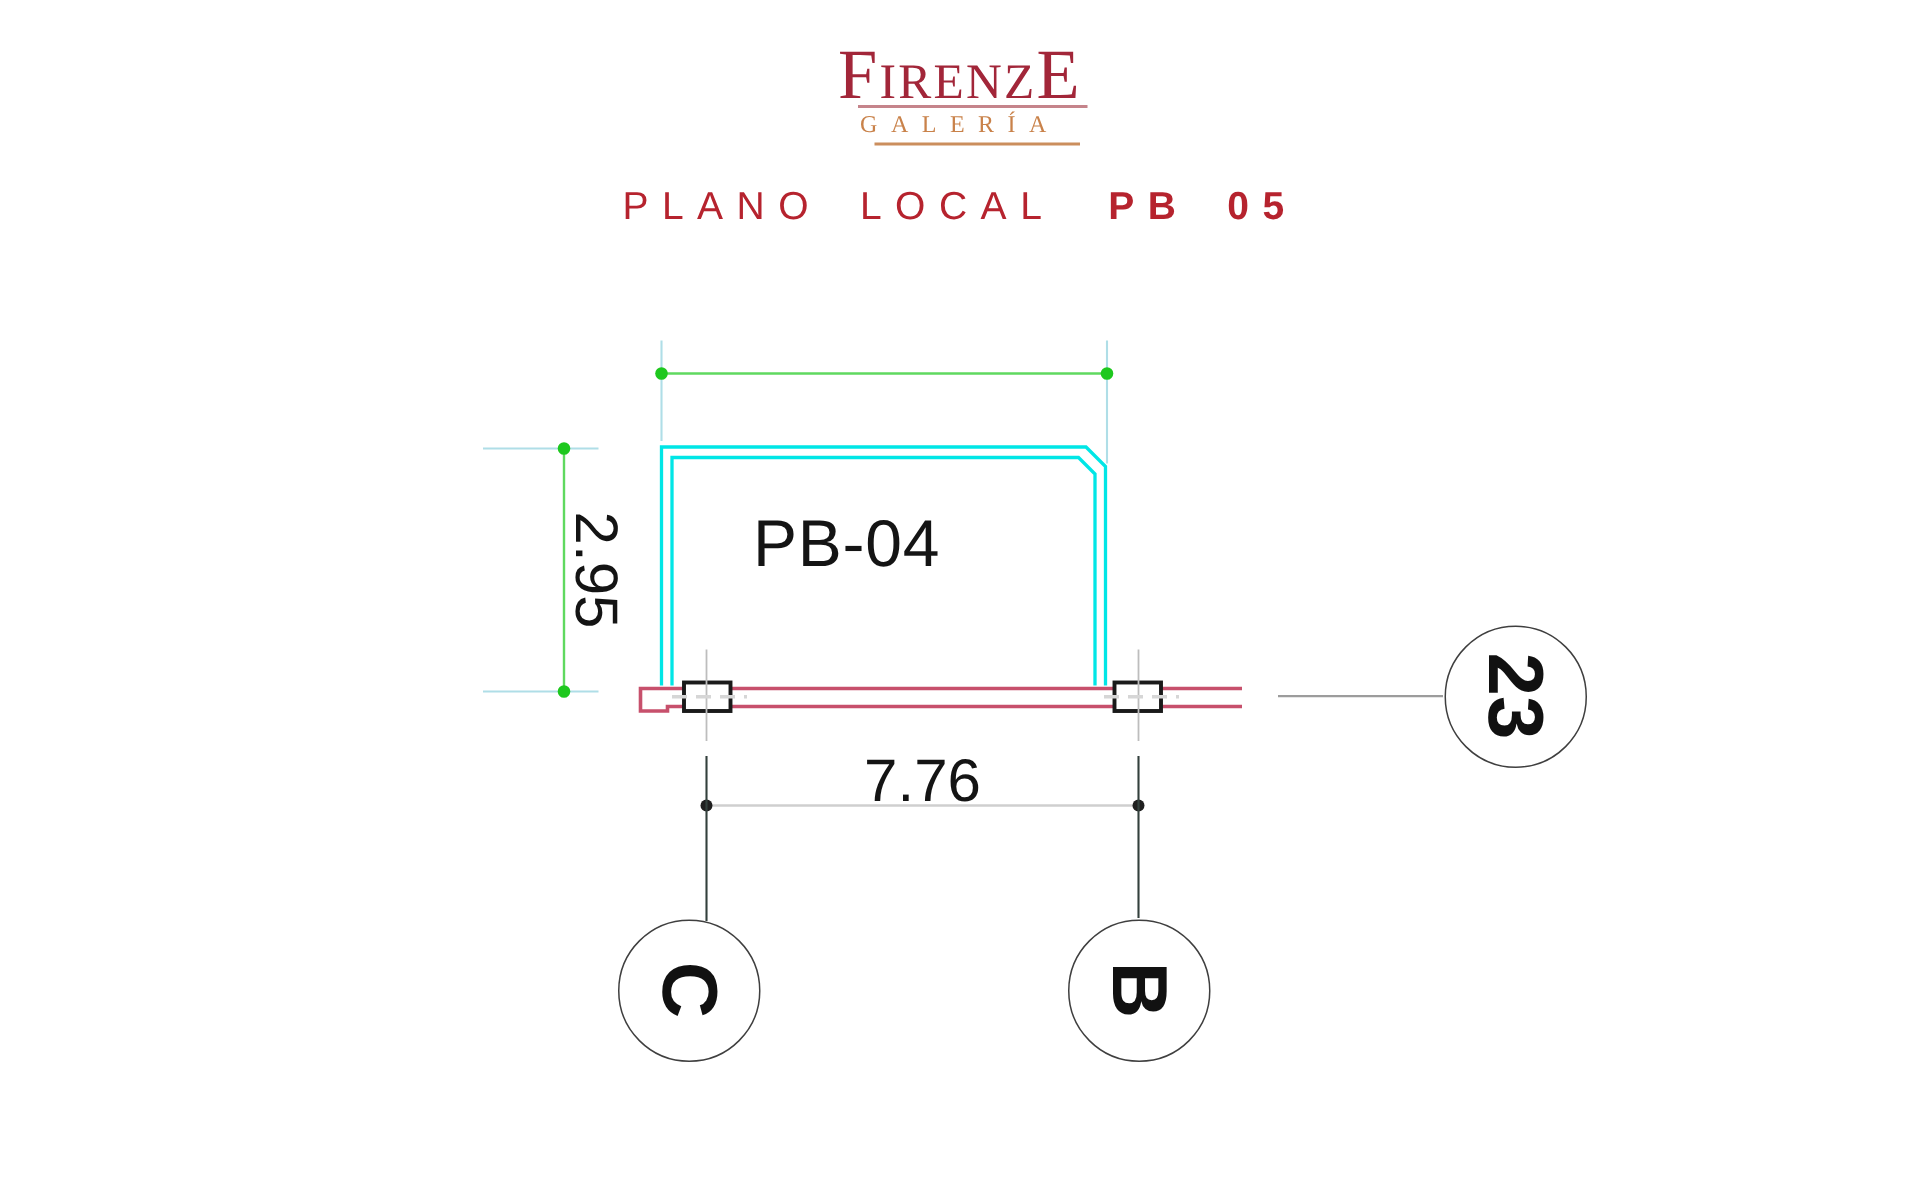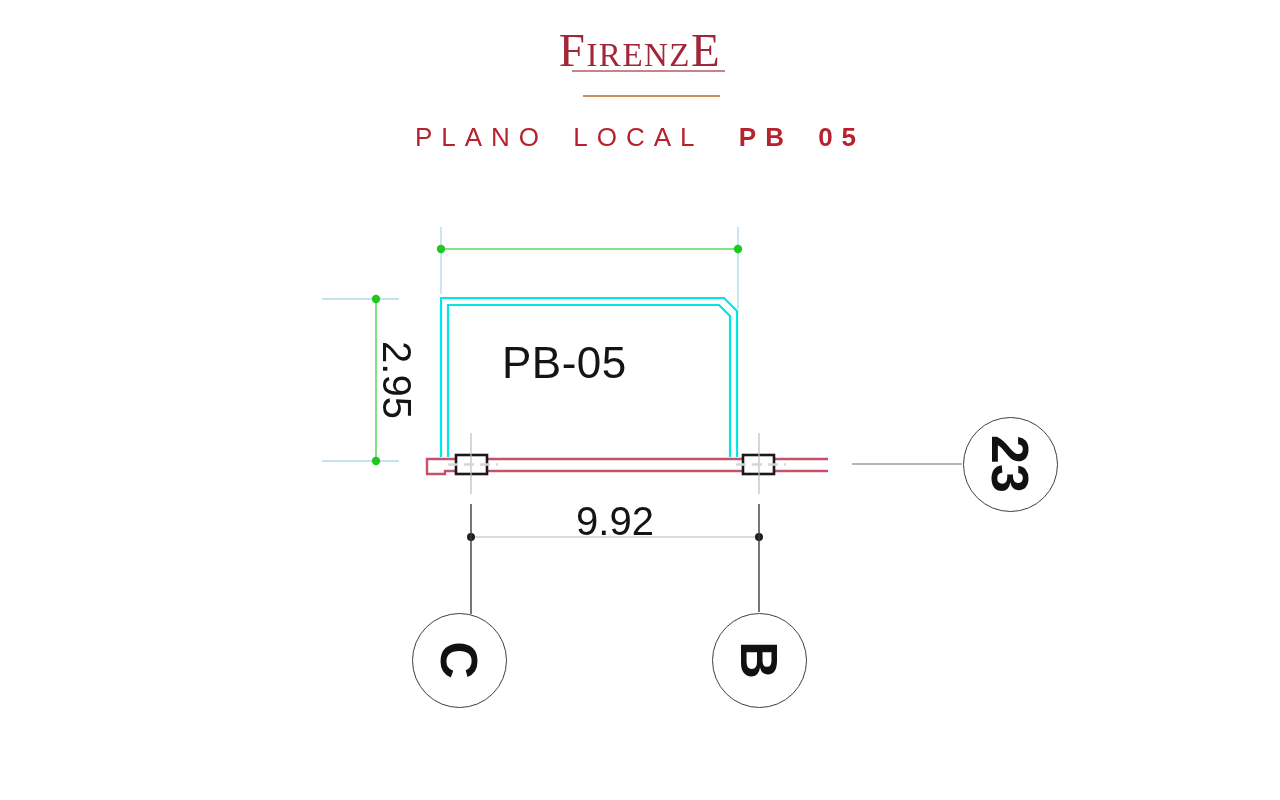--- a/index.html
+++ b/index.html
@@ -63,20 +63,21 @@
 <body>
 
 <div class="sheet">
 
   <div class="abs wordmark">
     <span class="wm-big">F</span>
     <span class="wm-small">IRENZ</span>
     <span class="wm-big">E</span>
   </div>
   <div class="abs logo-rule rule-primary"></div>
+  <div class="abs galeria">GALERÍA</div>
   <div class="abs logo-rule rule-secondary"></div>
 
   <div class="abs plan-title">
     <span class="pt-prefix">PLANO LOCAL</span>
     <span class="pt-code">PB 05</span>
   </div>
 
   <svg class="abs" style="left:0;top:0" width="1280" height="800" viewBox="0 0 1280 800">
 
     <g stroke="#AFDEE7" stroke-width="1.4">
@@ -125,23 +126,23 @@
     </g>
 
     <g stroke="#33403C" stroke-width="1.4">
       <line x1="471" y1="504" x2="471" y2="614"></line>
       <line x1="759" y1="504" x2="759" y2="612"></line>
     </g>
     <line x1="852" y1="464" x2="962" y2="464" stroke="#9C9C9C" stroke-width="1.5"></line>
   </svg>
 
   <div class="abs dim-label dim-left-label">2.95</div>
-  <div class="abs dim-label dim-bottom-label">9.92</div>
+  <div class="abs dim-label dim-bottom-label">7.76</div>
 
-  <div class="abs unit-label unit-code">PB-05</div>
+  <div class="abs unit-label unit-code">PB-04</div>
 
   <div class="bubble" style="left:411.5px;top:612.5px">
     <span class="bubble-label">C</span>
   </div>
   <div class="bubble" style="left:711.5px;top:612.5px">
     <span class="bubble-label">B</span>
   </div>
   <div class="bubble" style="left:962.5px;top:416.5px">
     <span class="bubble-label">23</span>
   </div>

